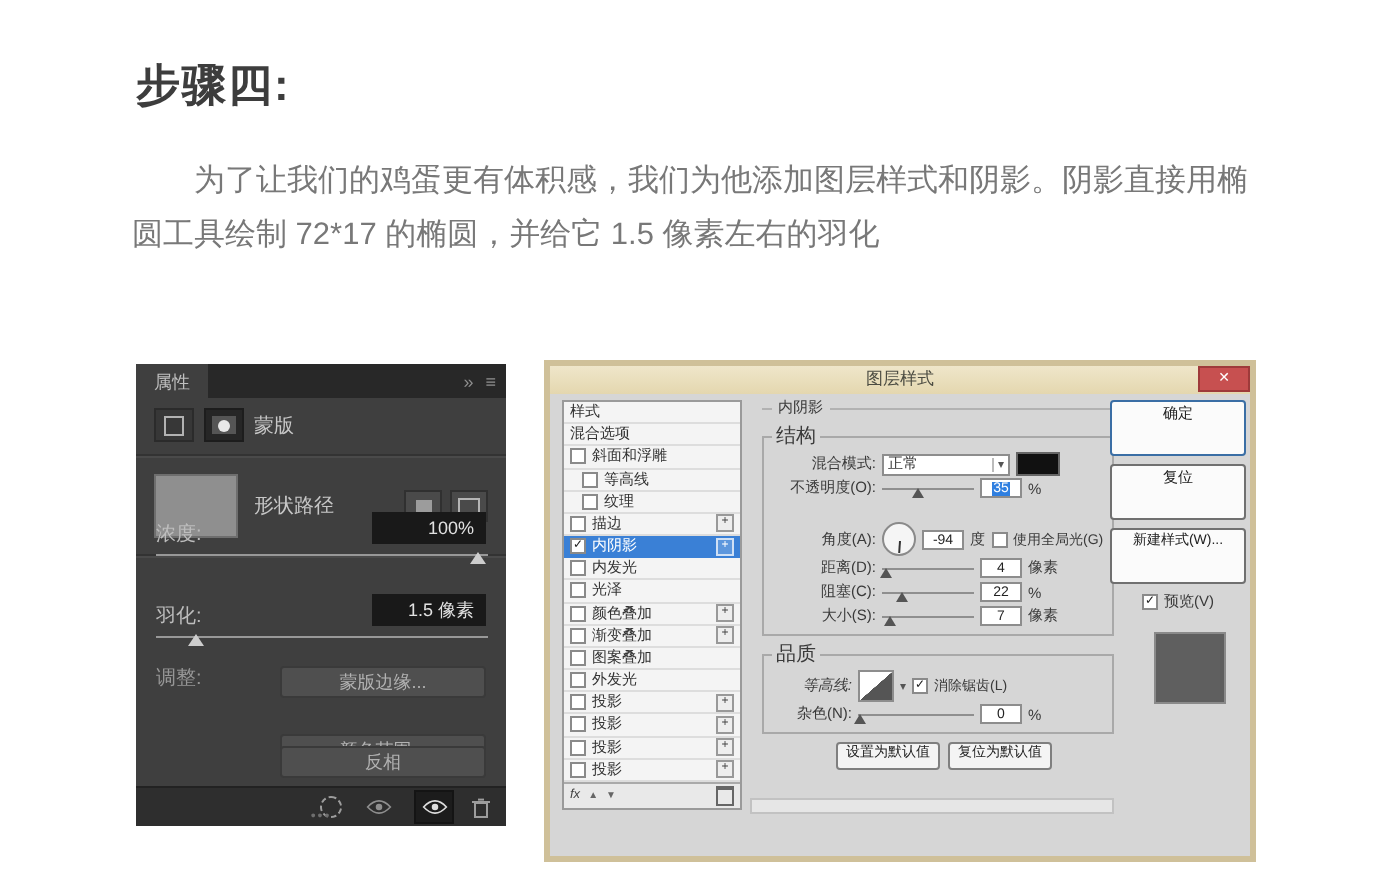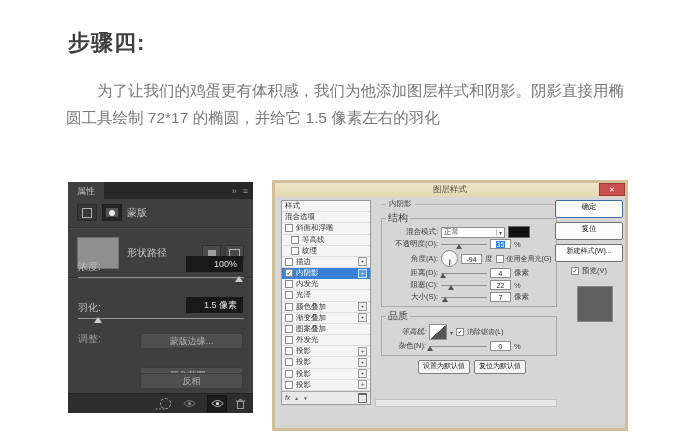--- a/index.html
+++ b/index.html
@@ -76,21 +76,21 @@
   .nbox .hl{background:#2f7fe0;color:#fff;padding:0 1px;}
   .unit{color:#3a3a3a;}
   .dial{flex:none;width:15px;height:15px;border-radius:50%;background:#f5f5f5;border:1px solid #8a8a8a;position:relative;}
   .dial::after{content:"";position:absolute;left:50%;top:50%;width:6px;height:1px;background:#333;transform-origin:0 50%;transform:rotate(94deg);}
   .dcb{flex:none;width:6px;height:6px;background:#fff;border:1px solid #8a8a8a;font-size:6px;line-height:6px;text-align:center;color:#222;}
   .contour{flex:none;width:16px;height:14px;background:linear-gradient(to top left,#555 49.5%,#fff 50%);border:1px solid #8d8d8d;}
   .defbtns{display:flex;gap:4px;margin:4px 0 0 37px;}
   .defbtn{height:12px;background:#f4f4f4;border:1px solid #7f7f7f;border-radius:2px;font-size:7px;line-height:10px;padding:0 4px;color:#222;}
   
   .ls-right{position:absolute;left:280px;top:3px;width:68px;}
-  .rbtn{width:68px;height:18px;background:#fbfbfb;border:1px solid #707070;border-radius:2px;box-sizing:border-box;text-align:center;line-height:11px;font-size:7.5px;color:#222;margin-bottom:4px;}
+  .rbtn{width:68px;height:28px;background:#fbfbfb;border:1px solid #707070;border-radius:2px;box-sizing:border-box;text-align:center;line-height:11px;font-size:7.5px;color:#222;margin-bottom:4px;}
   .rbtn.primary{border-color:#3a6ea5;}
   .prevrow{display:flex;align-items:center;gap:3px;justify-content:center;margin:3px 0 10px;}
   .prev-swatch{width:34px;height:34px;background:#5f5f5f;border:1px solid #8a8a8a;margin-left:22px;}
   .footer-strip{position:absolute;left:100px;top:202px;width:182px;height:8px;background:#e6e6e6;border:1px solid #c2c2c2;box-sizing:border-box;}
 
   svg{display:block;}
 </style>
 </head>
 <body>
 
@@ -295,21 +295,21 @@
 
           <div class="frow">
             <span class="lab">不透明度(O):</span>
             <span class="trk">
                 <span class="thumb" style="left:40%;"></span>
               </span>
             <span class="nbox"><span class="hl">35</span></span>
             <span class="unit">%</span>
           </div>
 
-          <div class="frow" style="height:17px;">
+          <div class="frow" style="height:17px;margin-top:11px;">
             <span class="lab">角度(A):</span>
             <span class="dial"></span>
             <span class="nbox">-94</span>
             <span class="unit">度</span>
             <span class="dcb"></span>
             <span style="font-size:7px;">使用全局光(G)</span>
           </div>
 
           <div class="frow">
             <span class="lab">距离(D):</span>

